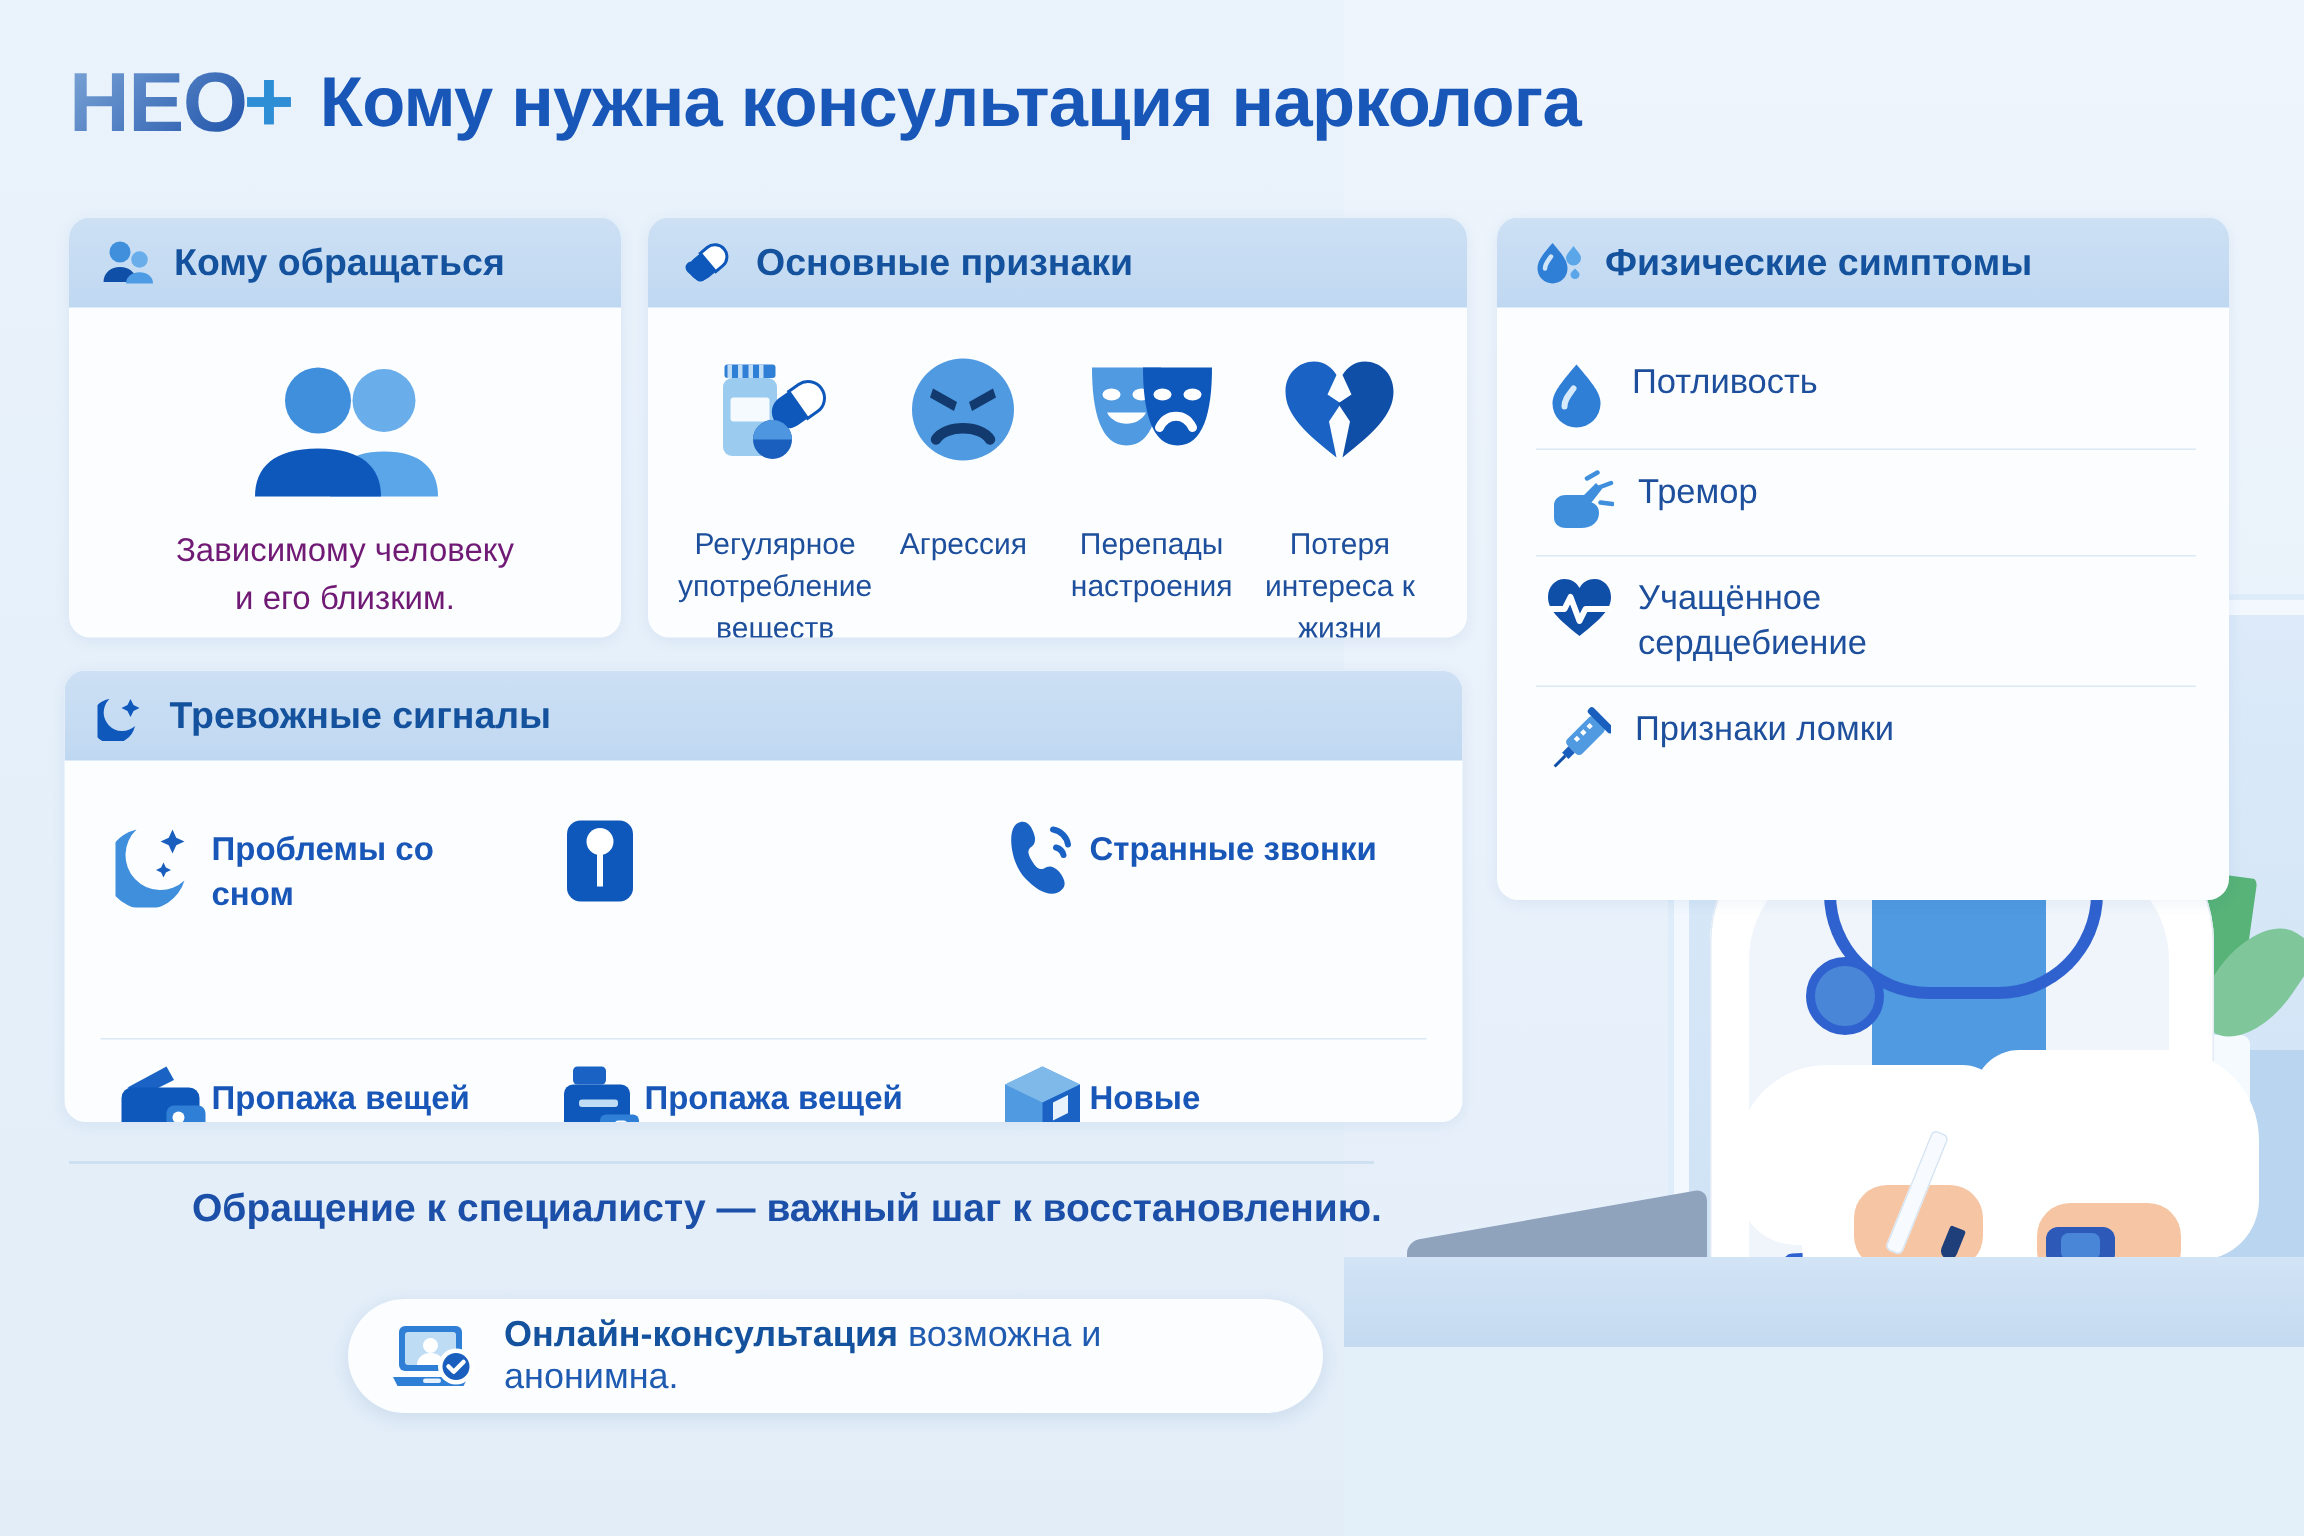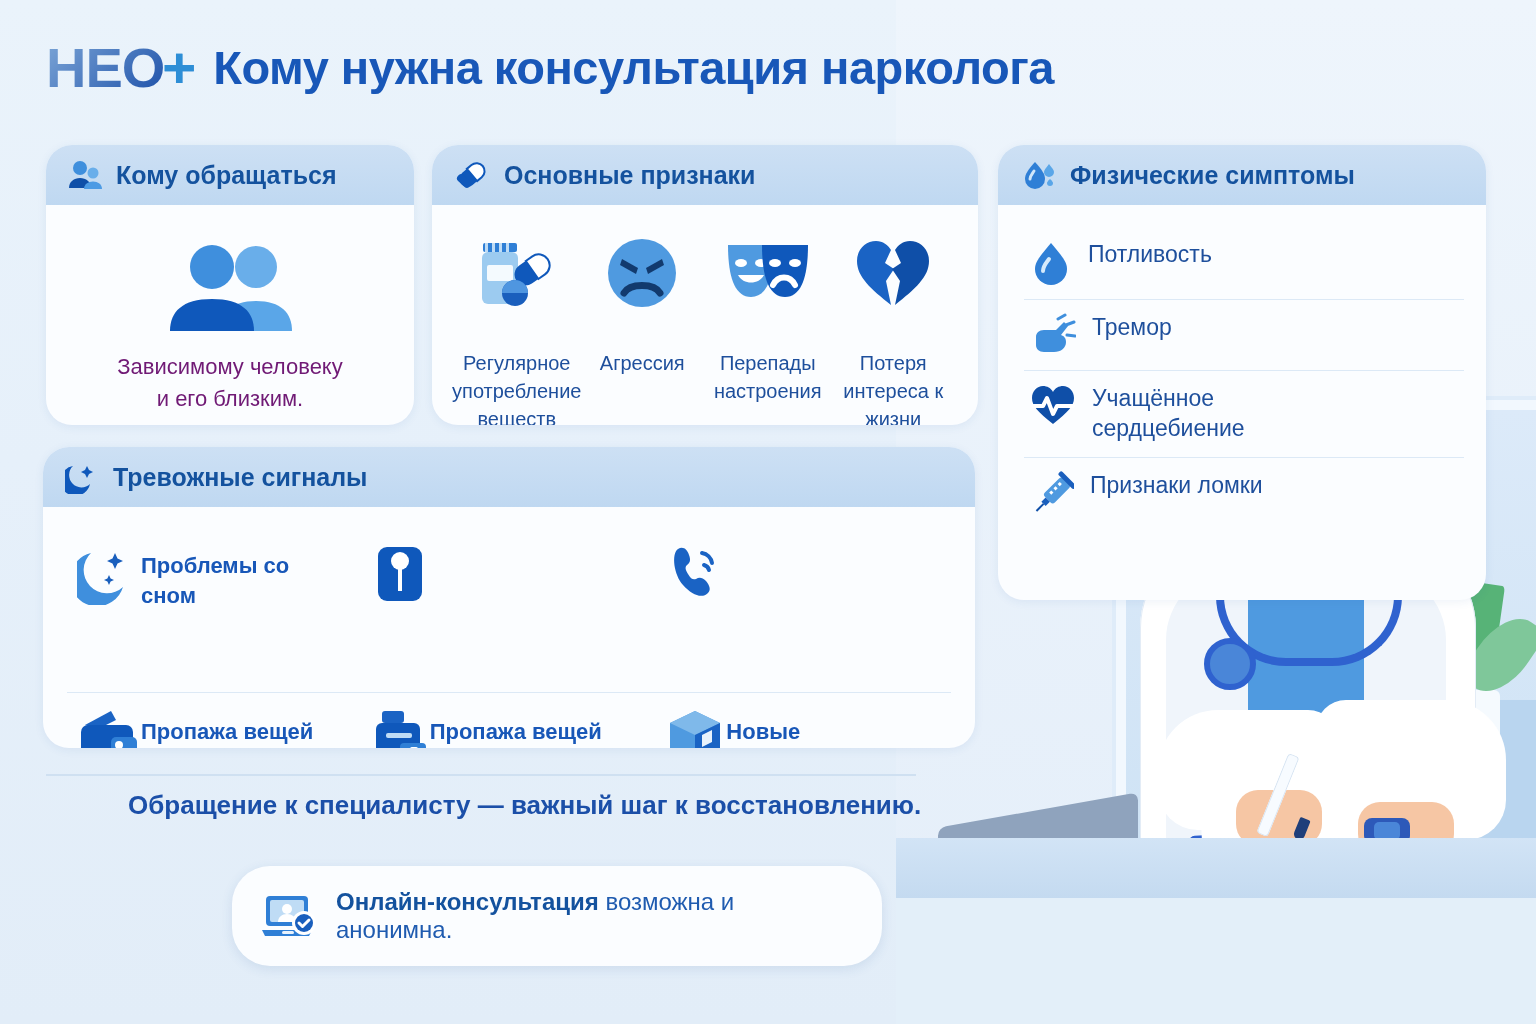--- a/index.html
+++ b/index.html
@@ -64,21 +64,21 @@
 
   
   #fg{position:absolute;inset:0;}
   .header{position:absolute;left:46px;top:34px;display:flex;align-items:center;gap:18px;}
   .logo{font-size:56px;font-weight:700;letter-spacing:-1px;display:flex;align-items:center;}
   .logo .g1{background:linear-gradient(135deg,#7fa8d8,#1b4fa8);-webkit-background-clip:text;background-clip:text;color:transparent;}
   .logo .plus{color:#2d8ed6;font-size:58px;margin-left:-2px;
     background:linear-gradient(135deg,#5fc0e8,#1f62c4);-webkit-background-clip:text;background-clip:text;}
   .title{font-size:47px;font-weight:700;color:#1857b8;letter-spacing:-.5px;white-space:nowrap;}
 
-  .panel{position:absolute;border-radius:26px;overflow:hidden;
+  .panel{position:absolute;border-radius:14px;overflow:hidden;
     background:#fbfdff;box-shadow:0 2px 10px rgba(40,90,160,.08);}
   .p-head{height:60px;background:linear-gradient(180deg,#cde0f4,#bfd8f1);
     display:flex;align-items:center;gap:14px;padding:0 22px;}
   .p-head .ptitle{font-size:25px;font-weight:700;color:#14529e;}
   .p-body{padding:16px 18px;}
 
   #panel-who{left:46px;top:145px;width:368px;height:280px;}
   #panel-signs{left:432px;top:145px;width:546px;height:280px;}
   #panel-phys{left:998px;top:145px;width:488px;height:455px;}
   #panel-alarm{left:43px;top:447px;width:932px;height:301px;}
@@ -97,21 +97,21 @@
 
   .alarm-grid{display:grid;grid-template-columns:1fr 1fr 1fr;padding:4px 6px 0;}
   .alarm-cell{display:flex;align-items:flex-start;gap:2px;padding:16px 16px 18px 10px;min-height:96px;}
   .alarm-grid .alarm-cell:nth-child(n+4){border-top:1px solid #dce9f6;margin-top:35px;}
   .alarm-label{font-size:22px;color:#1857b8;font-weight:600;line-height:1.35;padding-top:8px;}
 
   .divider{position:absolute;left:46px;top:774px;width:870px;height:2px;background:#cfe0f1;}
   .footline{position:absolute;left:128px;top:790px;font-size:26px;font-weight:700;color:#1b4fa8;}
 
   .badge{position:absolute;left:232px;top:866px;width:590px;height:76px;background:#fbfdff;
-    border-radius:38px;display:flex;align-items:center;gap:18px;padding:12px 30px;
+    border-radius:38px;display:flex;align-items:center;gap:18px;padding:0 30px;
     box-shadow:0 3px 12px rgba(40,90,160,.12);}
   .badge-text{font-size:24px;color:#1f5bb0;}
   .badge-text b{color:#14529e;font-weight:700;}
   svg{display:block;}
 </style>
 </head>
 <body>
 
 <div id="scene">
   <div class="office">
@@ -389,20 +389,21 @@
           </span>
         </div>
         <div class="alarm-cell">
           <span>
             <svg width="58" height="62" viewBox="0 0 58 62">
               <path d="M12 6c5-3 9 0 11 6 2 5 1 8-2 10-2 2-2 4 1 9s5 6 8 5c3-2 6-2 10 2 4 5 5 9 2 12-6 6-16 2-25-8S5 11 12 6z" fill="#1a63c4"></path>
               <path d="M36 10a12 12 0 0110 10" stroke="#1a63c4" stroke-width="4" fill="none" stroke-linecap="round"></path>
               <path d="M38 22a7 7 0 015 5" stroke="#1a63c4" stroke-width="4" fill="none" stroke-linecap="round"></path>
             </svg>
           </span>
+          <span class="alarm-label">Странные звонки</span>
         </div>
         <div class="alarm-cell">
           <span>
             <svg width="62" height="58" viewBox="0 0 62 58">
               <path d="M8 16L34 2l5 9-18 9z" fill="#1a63c4"></path>
               <rect x="4" y="16" width="52" height="38" rx="7" fill="#0f58bb"></rect>
               <rect x="34" y="28" width="26" height="16" rx="5" fill="#2f7fd6"></rect>
               <circle cx="42" cy="36" r="4" fill="#fff"></circle>
             </svg>
           </span>

